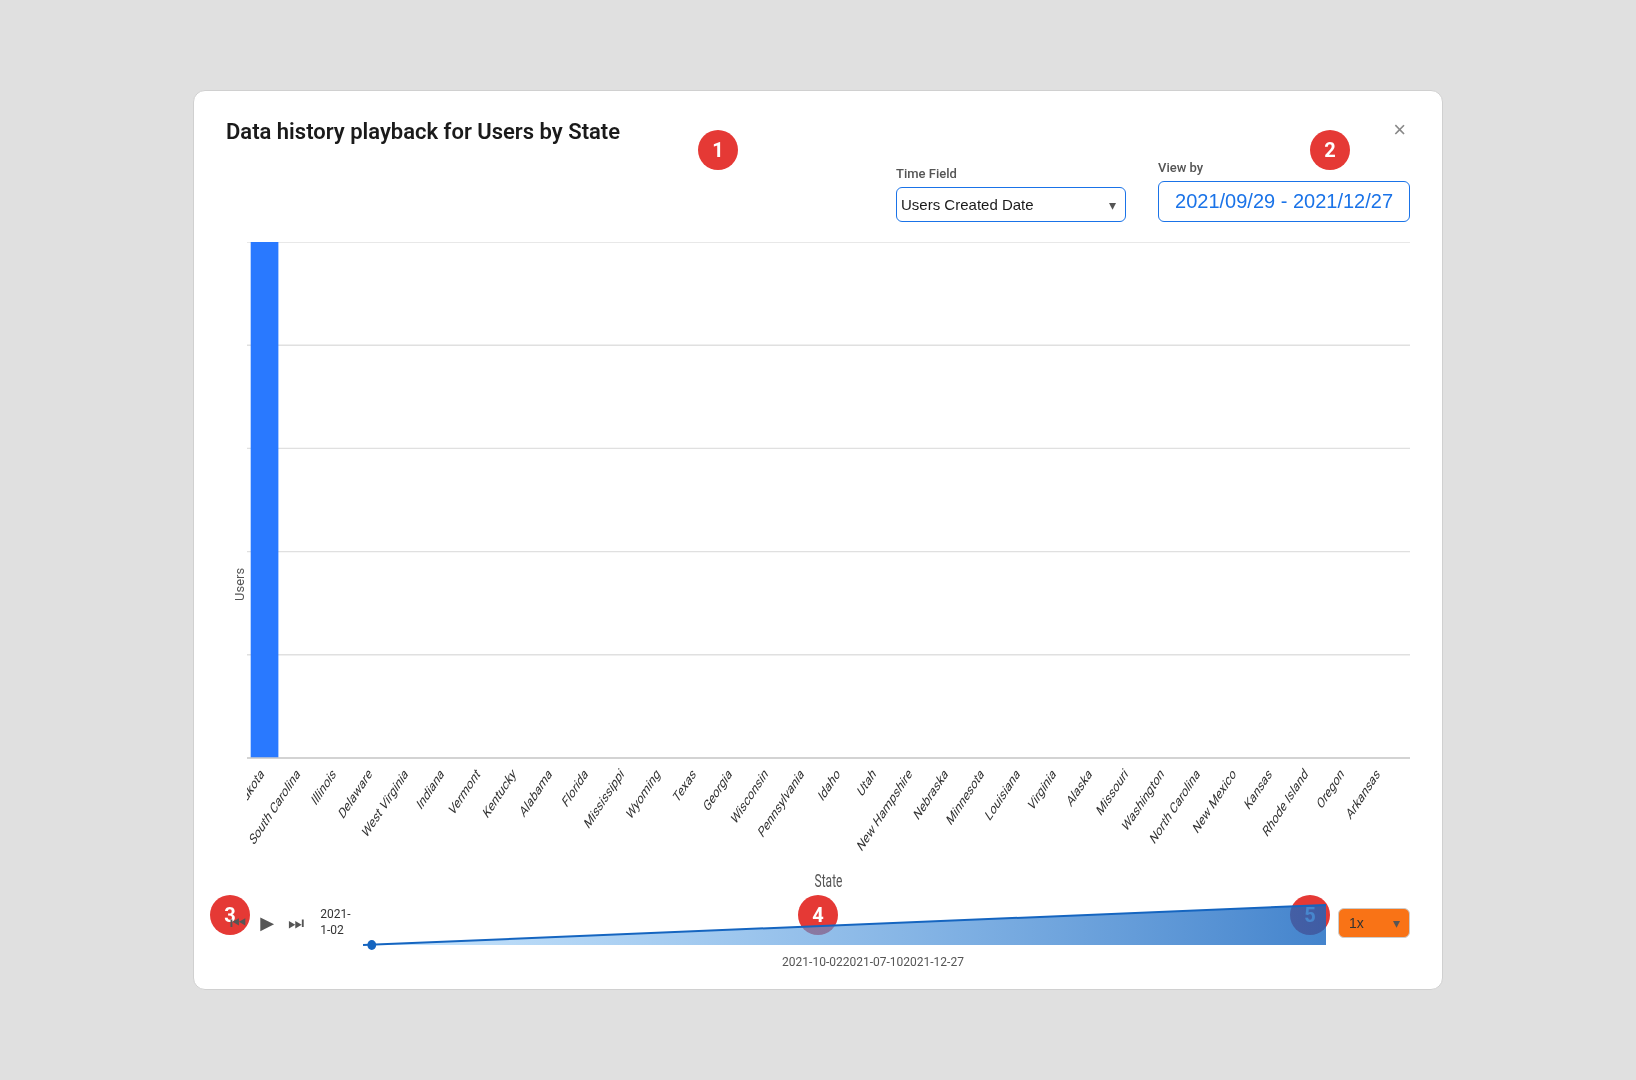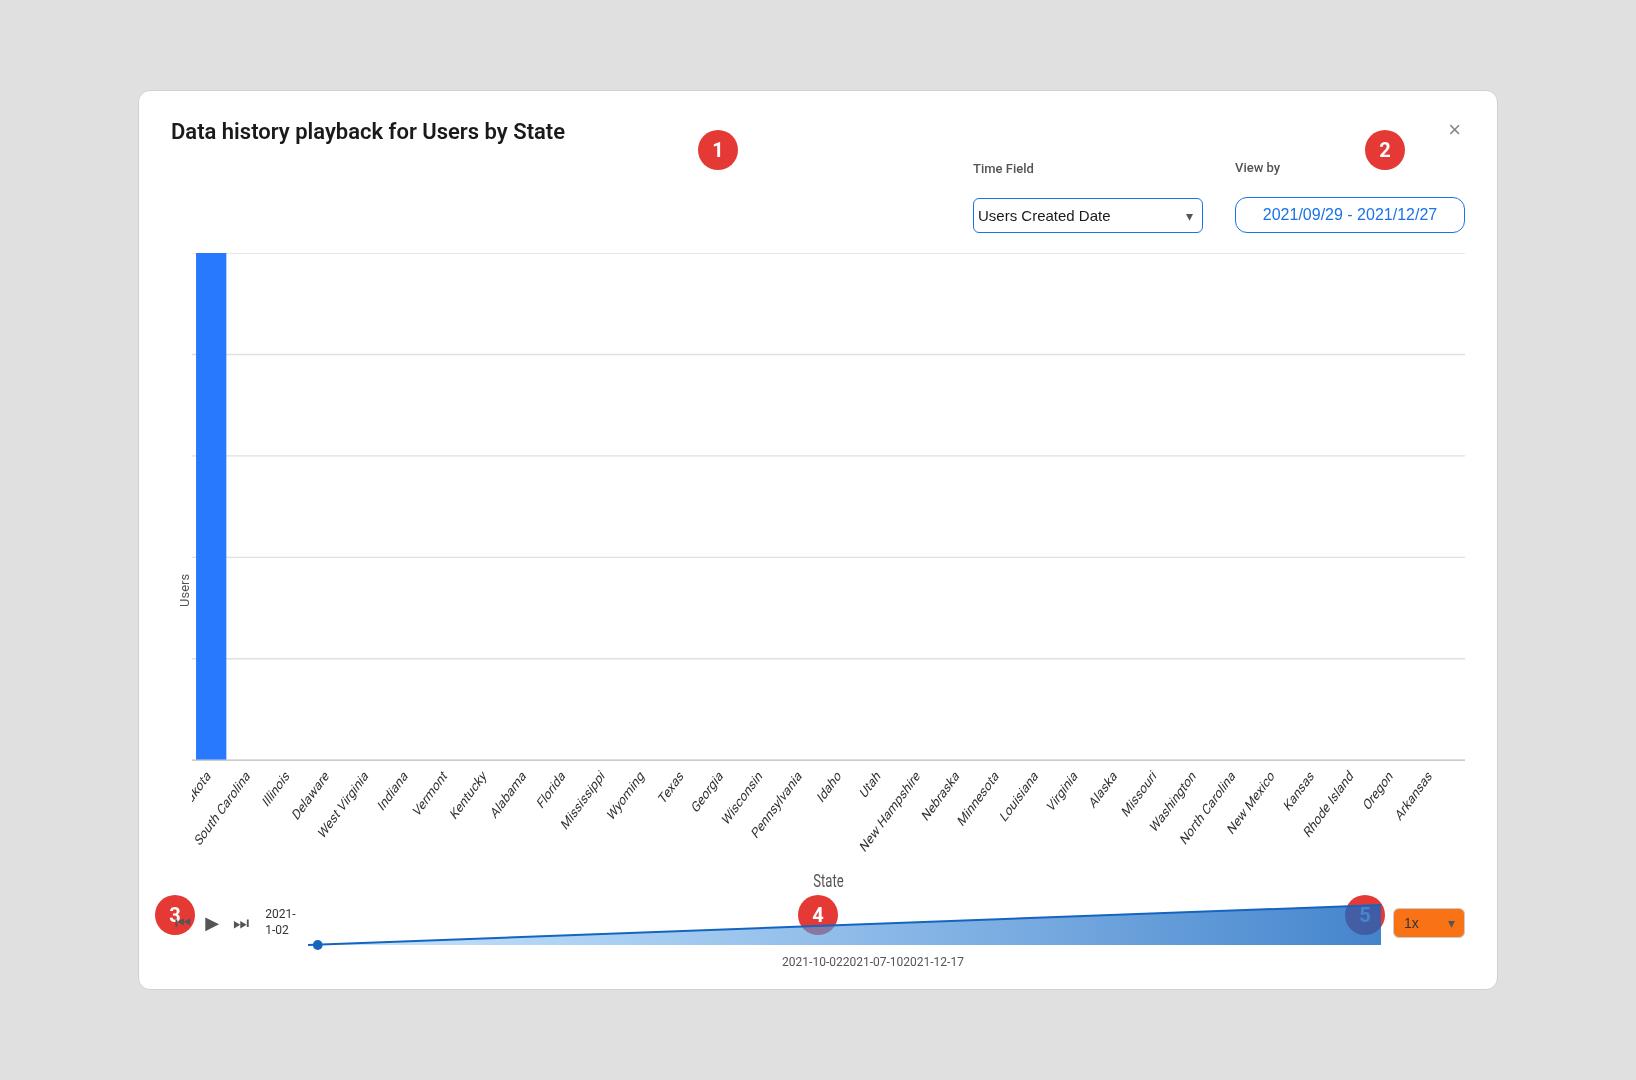--- a/index.html
+++ b/index.html
@@ -8,21 +8,21 @@
       display: flex;
       align-items: center;
       justify-content: center;
       min-height: 100vh;
       font-family: -apple-system, BlinkMacSystemFont, 'Segoe UI', Roboto, sans-serif;
     }
     .dialog {
       background: #ffffff;
       border-radius: 12px;
       border: 1px solid #d0d0d0;
-      width: 1360px;
+      width: 1250px;
       min-height: 900px;
       padding: 28px 32px 20px 32px;
       position: relative;
       display: flex;
       flex-direction: column;
     }
     .dialog-header {
       display: flex;
       align-items: flex-start;
       justify-content: space-between;
@@ -46,21 +46,21 @@
       display: flex;
       align-items: flex-end;
       justify-content: flex-end;
       gap: 32px;
       margin-bottom: 20px;
       position: relative;
     }
     .control-group {
       display: flex;
       flex-direction: column;
-      gap: 22px;
+      gap: 6px;
     }
     .control-label {
       font-size: 13px;
       color: #555;
       font-weight: 500;
     }
     .select-wrapper {
       position: relative;
     }
     .select-wrapper select {
@@ -79,23 +79,23 @@
       position: absolute;
       right: 10px;
       top: 50%;
       transform: translateY(-50%);
       pointer-events: none;
       color: #555;
       font-size: 14px;
     }
     .date-range-btn {
       border: 1.5px solid #1a73e8;
-      border-radius: 12px;
+      border-radius: 6px;
       padding: 8px 16px;
-      font-size: 16px;
+      font-size: 20px;
       color: #1a73e8;
       background: #fff;
       cursor: pointer;
       min-width: 230px;
       text-align: center;
     }
     .badge-circle {
       width: 40px;
       height: 40px;
       border-radius: 50%;
@@ -358,16 +358,16 @@
           <option>2x</option>
           <option>4x</option>
         </select>
         <span class="select-arrow">▾</span>
       </div>
     </div>
 
     <div class="timeline-x-labels" style="padding-left: 200px; padding-right: 90px;">
       <span>2021-10-02</span>
       <span>2021-07-10</span>
-      <span>2021-12-17</span>
+      <span>2021-12-27</span>
     </div>
   </div>
 </div>
 
 </body></html>

